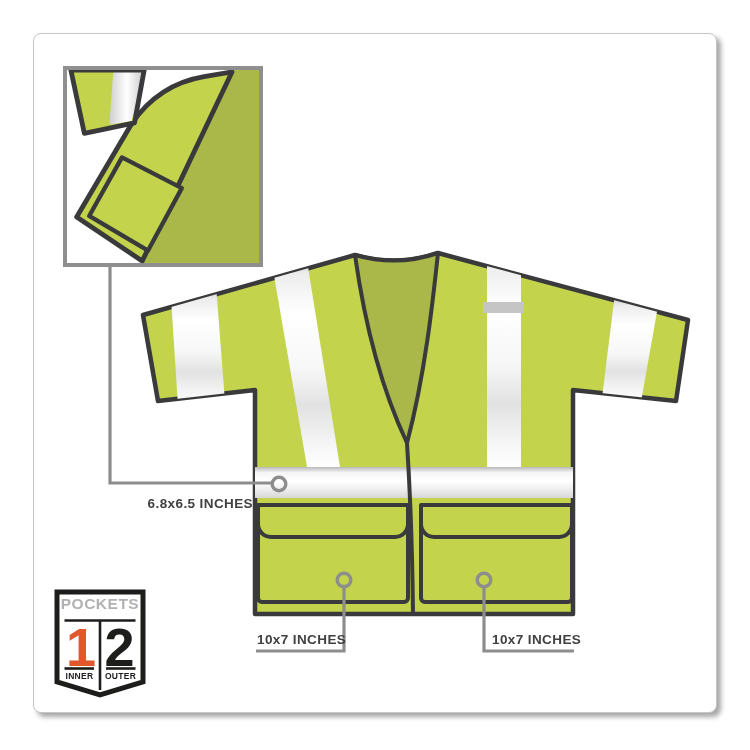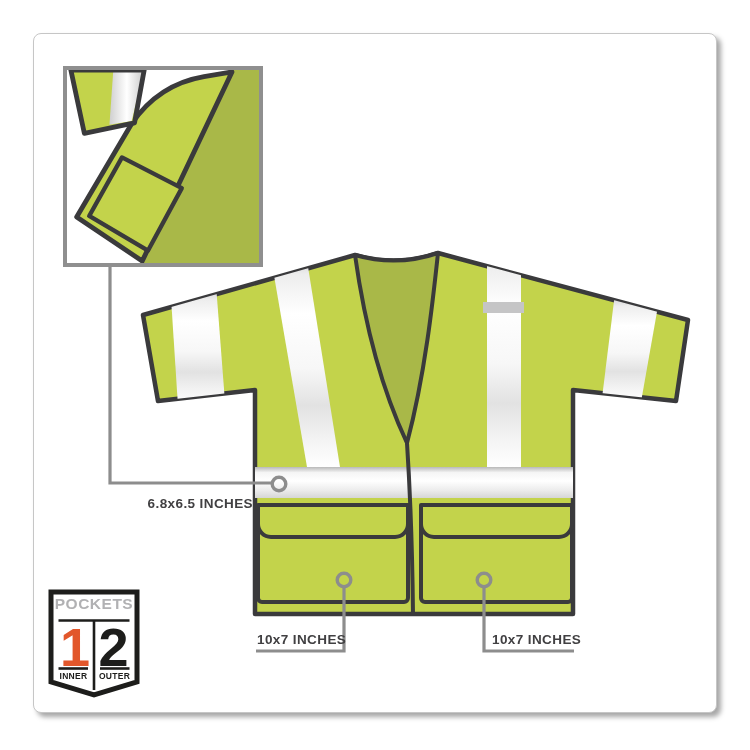--- a/index.html
+++ b/index.html
@@ -9,21 +9,21 @@
     border:1px solid #c6c6c6;border-radius:8px;box-shadow:4px 4px 5px rgba(0,0,0,0.35);}
   .main-svg{position:absolute;left:0;top:0;}
   .inset{position:absolute;left:63px;top:66px;width:192px;height:193px;border:4px solid #8f8f8f;
     background:#ffffff;overflow:hidden;}
   .inset svg{display:block;}
   .callout{position:absolute;color:#414042;font-size:13.5px;font-weight:bold;letter-spacing:0.4px;
     line-height:15px;white-space:nowrap;}
   #callout-inner{left:100px;top:466px;width:153px;text-align:right;margin-top:30px;}
   #callout-left-pocket{left:257px;top:632px;}
   #callout-right-pocket{left:492px;top:632px;}
-  .badge-wrap{position:absolute;left:48px;top:589px;width:92px;height:110px;}
+  .badge-wrap{position:absolute;left:54px;top:589px;width:92px;height:110px;}
   .badge-wrap text{font-family:"Liberation Sans", sans-serif;font-weight:bold;}
 </style>
 </head>
 <body>
 
 <div class="card"></div>
 
 <svg class="main-svg" width="750" height="750" viewBox="0 0 750 750">
   <defs>
     <linearGradient id="stripeV" x1="0" y1="0" x2="0" y2="1">

